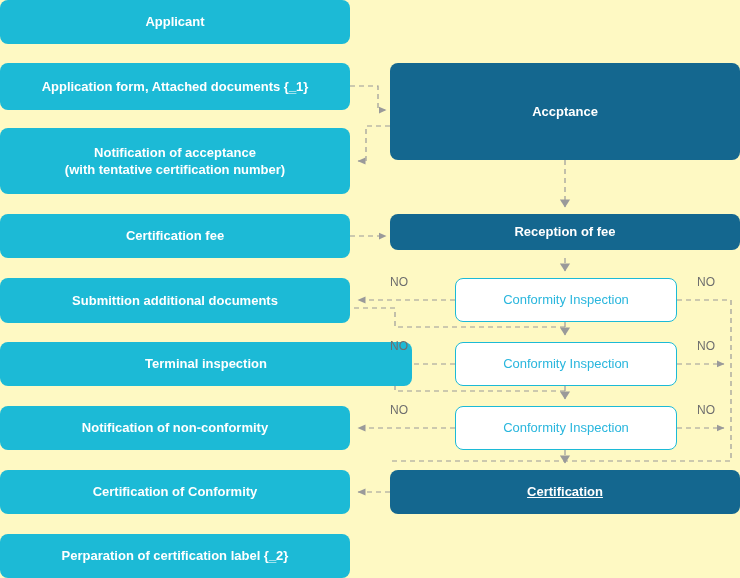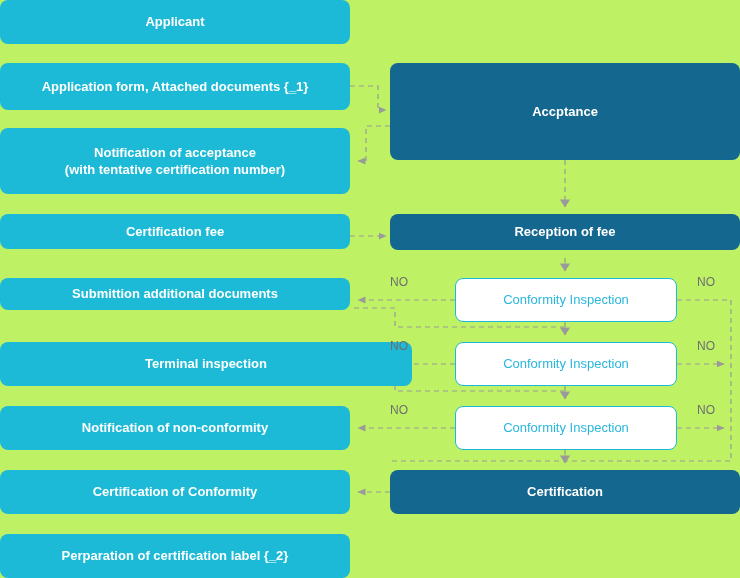--- a/index.html
+++ b/index.html
@@ -10,21 +10,21 @@
     width: 740px;
     height: 578px;
     background: #f2f2f2;
     font-family: "Liberation Sans", sans-serif;
     overflow: hidden;
   }
   #diagram {
     position: relative;
     width: 740px;
     height: 578px;
-    background: #bef264;
+    background: #fef9c3;
   }
   .node {
     position: absolute;
     box-sizing: border-box;
     border-radius: 8px;
     display: flex;
     align-items: center;
     justify-content: center;
     text-align: center;
     line-height: 1.32;
@@ -134,25 +134,25 @@
 
   <div class="node applicant" style="left:0px; top:63px; width:350px; height:47px;">
     <span class="label">Application form, Attached documents  {‗1}</span>
   </div>
 
   <div class="node applicant" style="left:0px; top:128px; width:350px; height:66px;">
     <span class="label">Notification of acceptance
 (with tentative certification number)</span>
   </div>
 
-  <div class="node applicant" style="left:0px; top:214px; width:350px; height:35px;">
+  <div class="node applicant" style="left:0px; top:214px; width:350px; height:44px;">
     <span class="label">Certification fee</span>
   </div>
 
-  <div class="node applicant" style="left:0px; top:278px; width:350px; height:32px;">
+  <div class="node applicant" style="left:0px; top:278px; width:350px; height:45px;">
     <span class="label">Submittion additional documents</span>
   </div>
 
   <div class="node applicant" style="left:0px; top:342px; width:412px; height:44px;">
     <span class="label">Terminal inspection</span>
   </div>
 
   <div class="node applicant" style="left:0px; top:406px; width:350px; height:44px;">
     <span class="label">Notification of non-conformity</span>
   </div>
@@ -179,21 +179,21 @@
   </div>
 
   <div class="node inspect" style="left:455px; top:342px; width:222px; height:44px;">
     <span class="label">Conformity Inspection</span>
   </div>
 
   <div class="node inspect" style="left:455px; top:406px; width:222px; height:44px;">
     <span class="label">Conformity Inspection</span>
   </div>
 
-  <div class="node java" style="left:390px; top:470px; width:350px; height:44px;">
+  <div class="node java" style="left:390px; top:470px; width:350px; height:44px;text-decoration:underline;">
     <span class="label">Certification</span>
   </div>
 
   <div class="edge-label" style="left:390px; top:275px;">NO</div>
   <div class="edge-label" style="left:697px; top:275px;">NO</div>
 
   <div class="edge-label" style="left:390px; top:339px;">NO</div>
   <div class="edge-label" style="left:697px; top:339px;">NO</div>
 
   <div class="edge-label" style="left:390px; top:403px;">NO</div>

